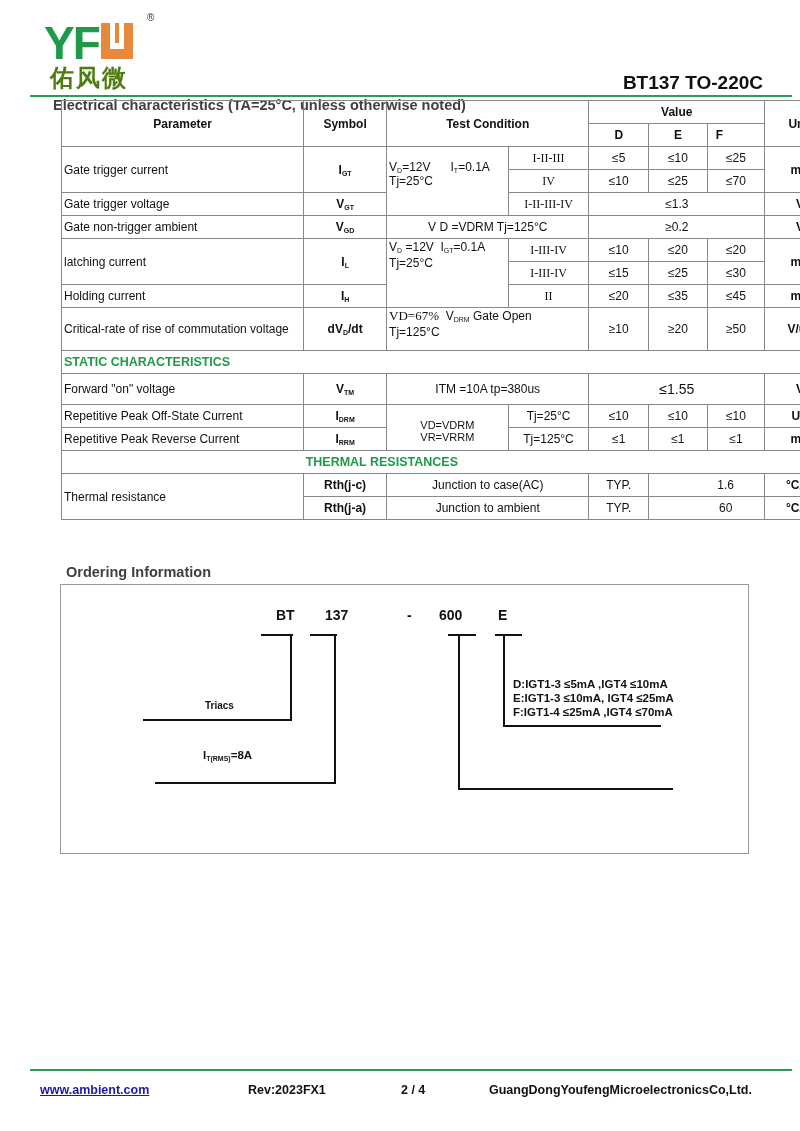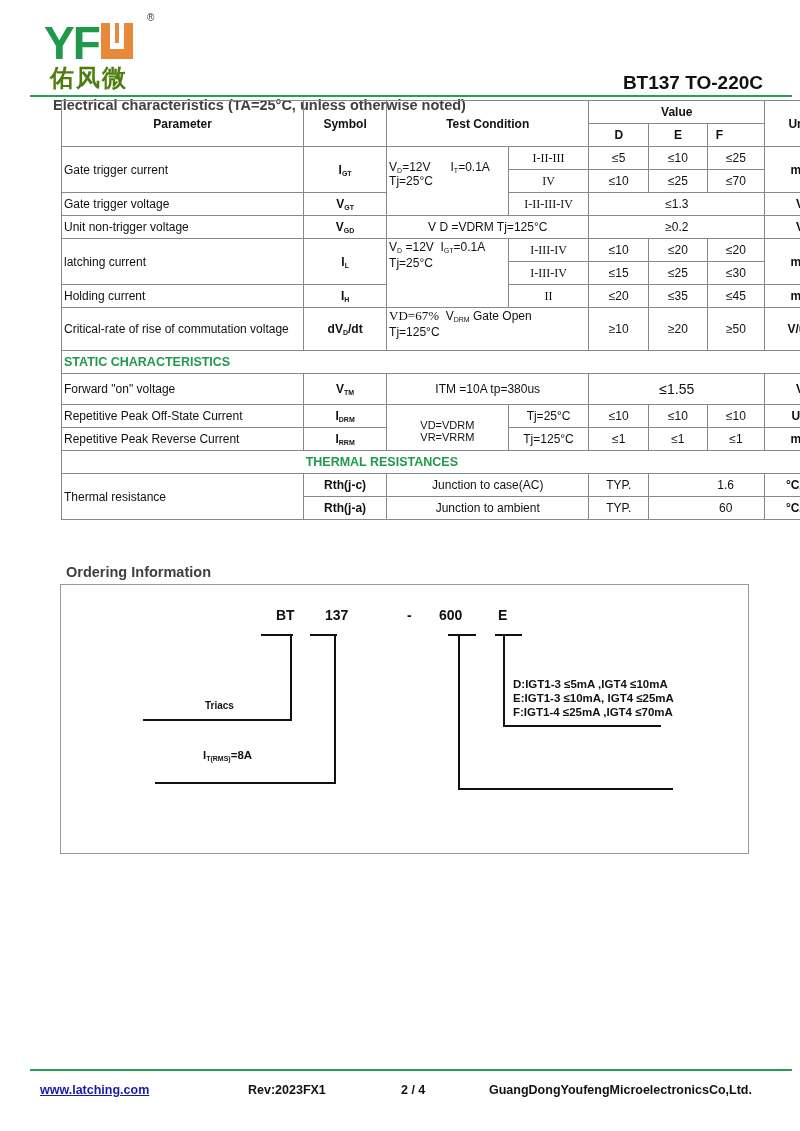--- a/index.html
+++ b/index.html
@@ -90,21 +90,21 @@
 
   <tr>
     <td>Gate trigger voltage</td>
     <td class="c b"><span>V</span><sub>GT</sub></td>
     <td class="c serif">I-II-III-IV</td>
     <td colspan="3" class="c">≤1.3</td>
     <td class="c b">V</td>
   </tr>
 
   <tr>
-    <td>Unit non-trigger voltage</td>
+    <td>Gate non-trigger ambient</td>
     <td class="c b"><span>V</span><sub>GD</sub></td>
     <td colspan="2" class="c">V D =VDRM Tj=125°C</td>
     <td colspan="3" class="c">≥0.2</td>
     <td class="c b">V</td>
   </tr>
 
   <tr>
     <td rowspan="2">latching current</td>
     <td rowspan="2" class="c b"><span>I</span><sub>L</sub></td>
     <td rowspan="3" style="vertical-align:top;padding-top:1px;line-height:15px">
@@ -227,16 +227,16 @@
   <div class="ln" style="left:442px;top:49px;width:2px;height:92px"></div>
   <div class="ln" style="left:442px;top:140px;width:158px;height:2px"></div>
   <div class="abs ord-small" style="left:452px;top:92px">
     <div>D:IGT1-3 ≤5mA ,IGT4 ≤10mA</div>
     <div>E:IGT1-3 ≤10mA, IGT4 ≤25mA</div>
     <div>F:IGT1-4 ≤25mA ,IGT4 ≤70mA</div>
   </div>
 </div>
 
 <div class="abs rule" style="top:1069px;left:30px;right:8px;"></div>
-<div class="abs footer" style="left:40px;"><a>www.latching.com</a></div>
+<div class="abs footer" style="left:40px;"><a>www.ambient.com</a></div>
 <div class="abs footer" style="left:248px;">Rev:2023FX1</div>
 <div class="abs footer" style="left:401px;">2 / 4</div>
 <div class="abs footer" style="left:489px;">GuangDongYoufengMicroelectronicsCo,Ltd.</div>
 
 </body></html>

